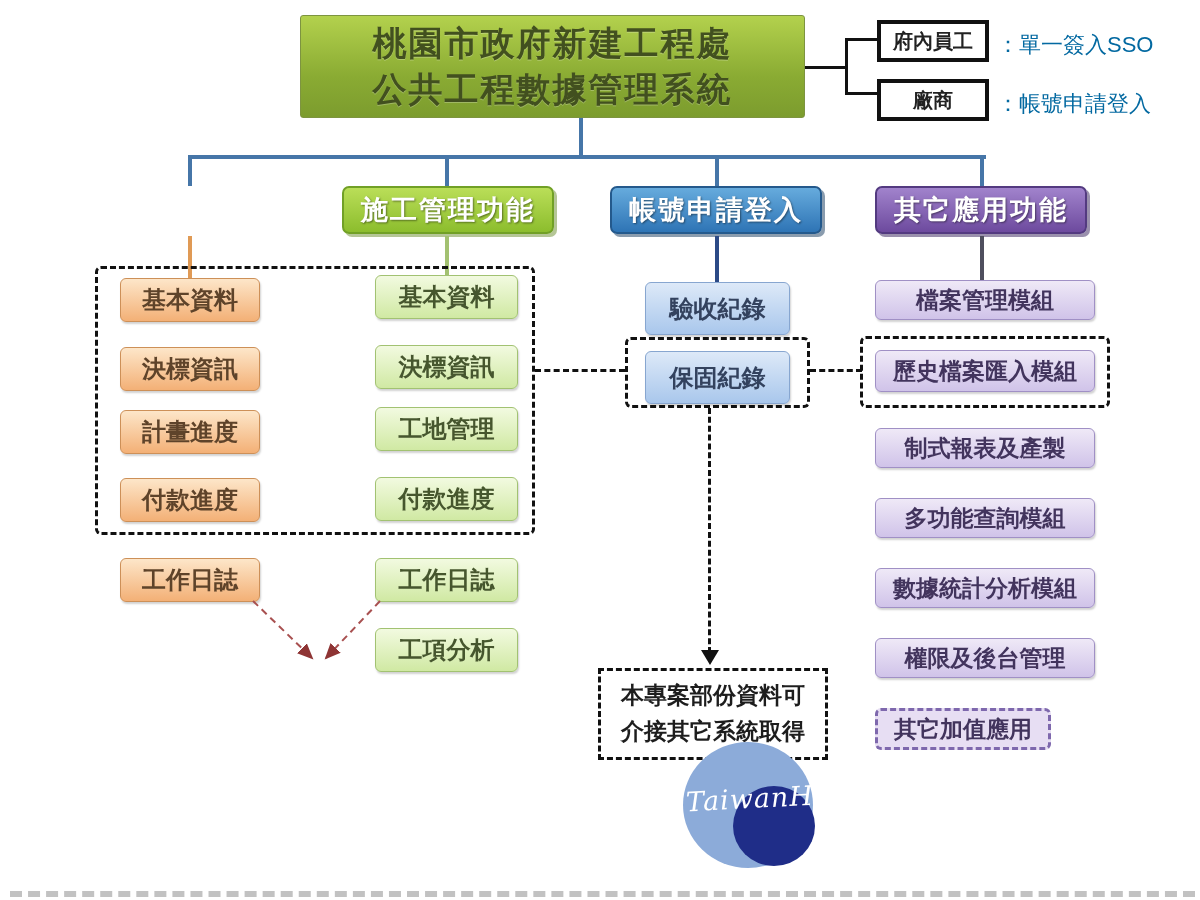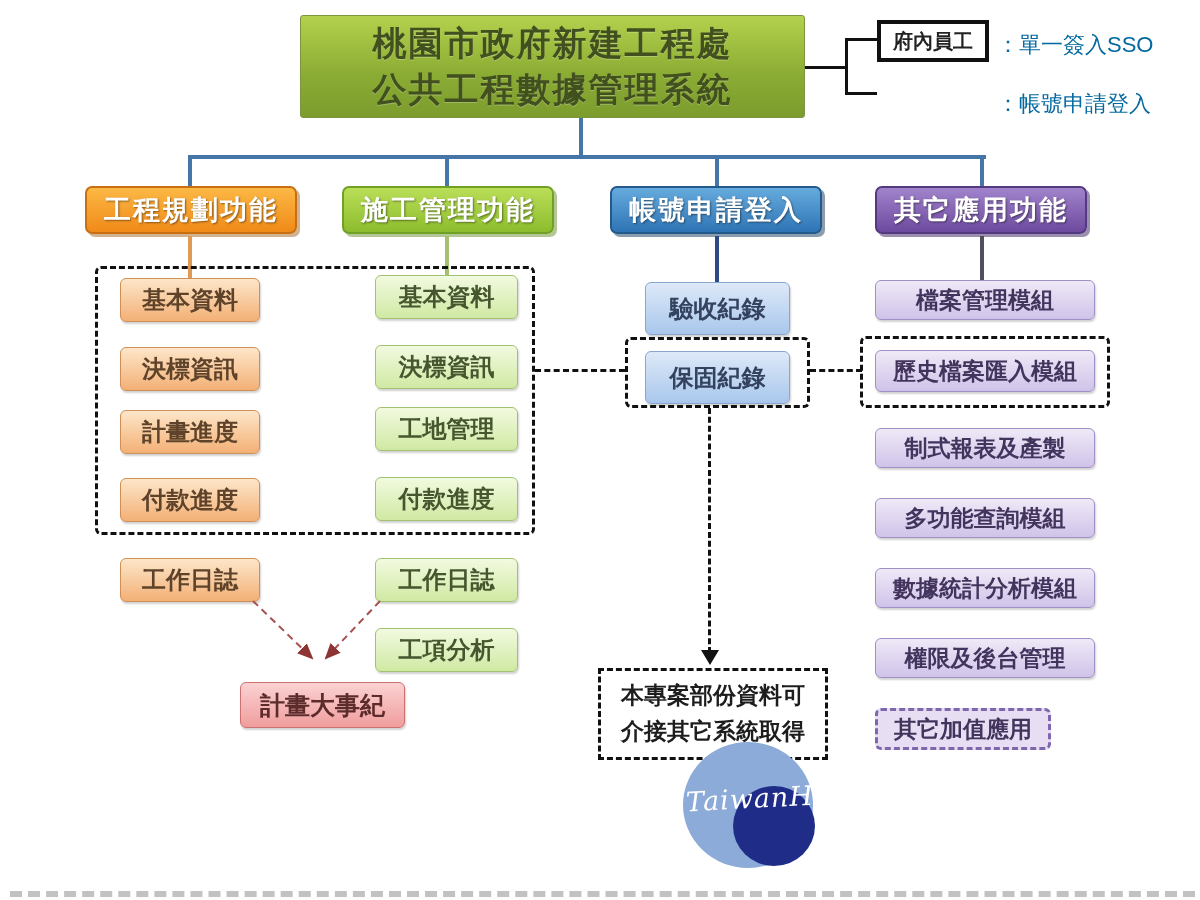--- a/index.html
+++ b/index.html
@@ -96,23 +96,25 @@
 
   <div class="blackline" style="left:805px; top:66px; width:42px; height:3px;"></div>
   <div class="blackline" style="left:845px; top:38px; width:3px; height:57px;"></div>
   <div class="blackline" style="left:845px; top:38px; width:32px; height:3px;"></div>
   <div class="blackline" style="left:845px; top:92px; width:32px; height:3px;"></div>
 
   <div class="login-box" style="left:877px; top:20px;">
     <span>府內員工</span>
   </div>
   <div class="login-desc" style="left:997px; top:30px;">：單一簽入SSO</div>
+  <div class="login-box" style="left:877px; top:79px;">
+    <span>廠商</span>
+  </div>
   <div class="login-desc" style="left:997px; top:89px;">：帳號申請登入</div>
 
-  <div class="hdr orange" style="left:85px;  top:186px;">工程規劃功能</div>
   <div class="hdr green" style="left:342px; top:186px;">施工管理功能</div>
   <div class="hdr blue" style="left:610px; top:186px;">帳號申請登入</div>
   <div class="hdr purple" style="left:875px; top:186px;">其它應用功能</div>
 
   <div style="position:absolute; left:188px; top:236px; width:4px; height:42px; background:#e09a55;"></div>
   <div style="position:absolute; left:445px; top:236px; width:4px; height:39px; background:#a3c171;"></div>
   <div style="position:absolute; left:715px; top:236px; width:4px; height:46px; background:#2c4a86;"></div>
   <div style="position:absolute; left:980px; top:236px; width:4px; height:44px; background:#4f4f5e;"></div>
 
   <div class="dashbox" style="left:95px; top:266px; width:440px; height:269px;"></div>
@@ -133,21 +135,20 @@
   <svg class="redarrows" width="200" height="80" viewBox="0 0 200 80">
     <defs>
       <marker id="ra" markerWidth="9" markerHeight="8" refX="7" refY="3.5" orient="auto">
         <path d="M0,0 L8,3.5 L0,7 z" fill="#8e3434"></path>
       </marker>
     </defs>
     <line x1="13" y1="9" x2="72" y2="66" stroke="#a85050" stroke-width="2" stroke-dasharray="7 5" marker-end="url(#ra)"></line>
     <line x1="140" y1="9" x2="86" y2="66" stroke="#a85050" stroke-width="2" stroke-dasharray="7 5" marker-end="url(#ra)"></line>
   </svg>
 
-  <div class="item pink" style="left:240px; top:682px;">計畫大事紀</div>
 
   <div class="item blue" style="left:645px; top:282px;">驗收紀錄</div>
   <div class="dashbox" style="left:625px; top:337px; width:185px; height:71px;"></div>
   <div class="item blue" style="left:645px; top:351px;">保固紀錄</div>
 
   <div class="dashline-h" style="left:535px; top:369px; width:90px;"></div>
   <div class="dashline-h" style="left:810px; top:369px; width:52px;"></div>
   <div class="dashline-v" style="left:708px; top:408px; height:245px;"></div>
   <div class="arrowhead-down" style="left:701px; top:650px;"></div>
 

